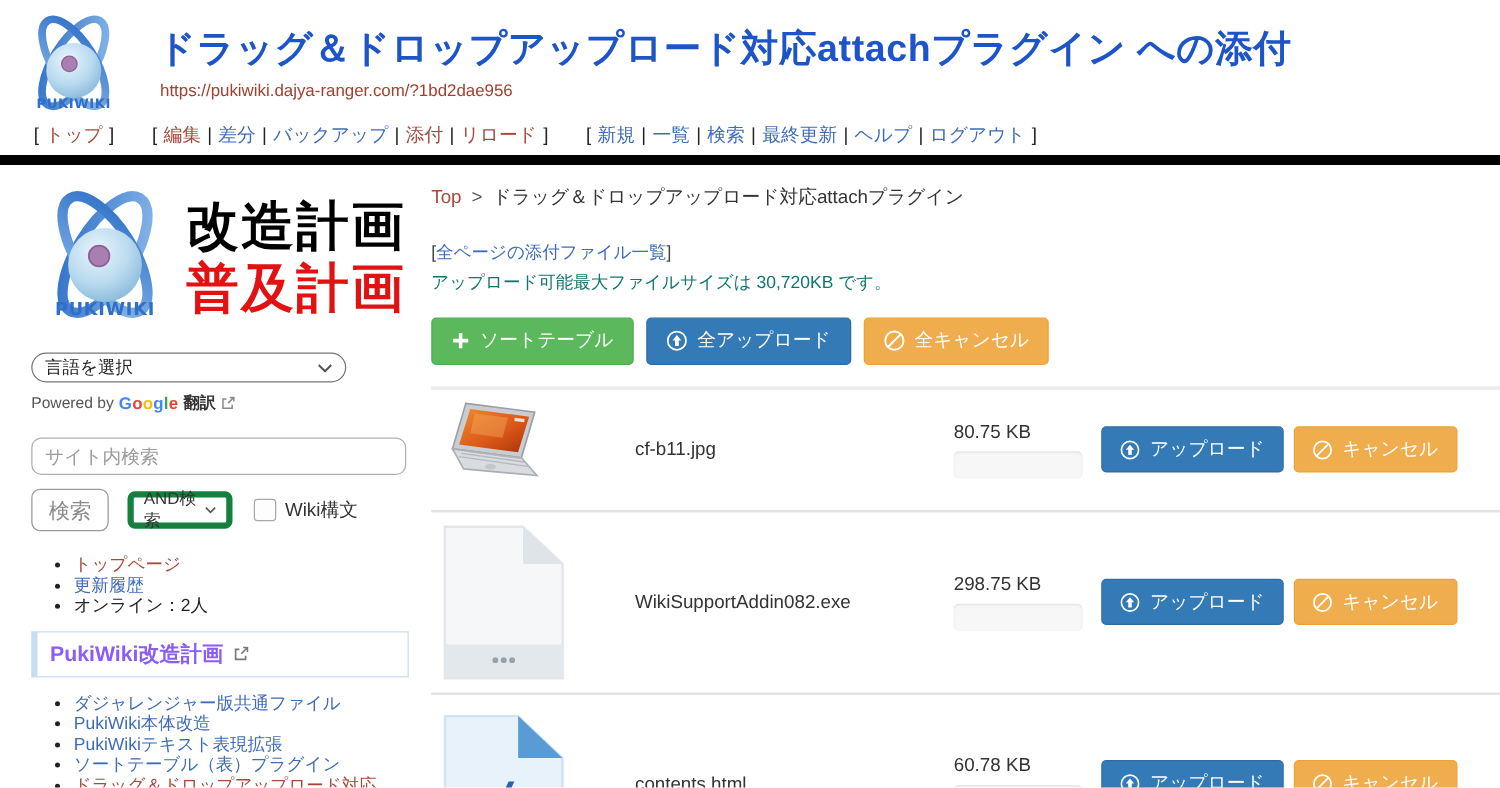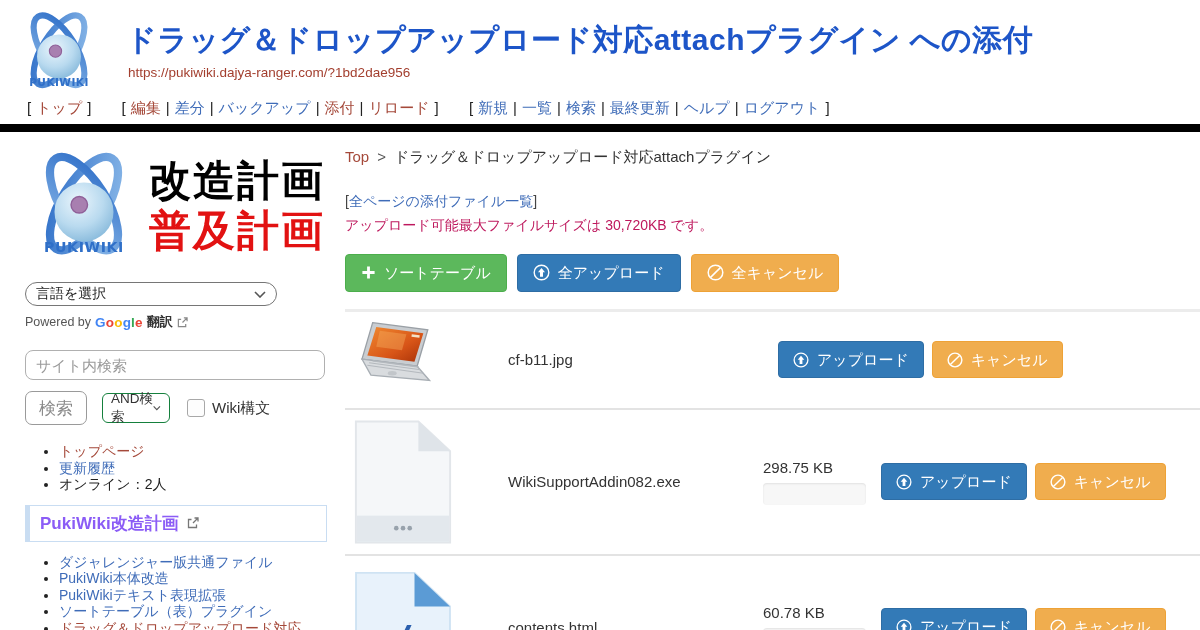--- a/index.html
+++ b/index.html
@@ -43,42 +43,42 @@
   .powered .trans { color:#333; font-weight:bold; font-size:13px; cursor:pointer; }
 
   .site-search { margin-top:19px; width:300px; height:30px; border:1px solid #b0b0b0;
     border-radius:8px; padding:0 10px; font-size:15px; color:#333;
     font-family:inherit; outline:none; display:block; }
   .site-search::placeholder { color:#9a9a9a; }
 
   .search-row { margin-top:11px; display:flex; align-items:center; }
   .search-btn { width:62px; height:34px; background:#fff; border:1px solid #9a9a9a;
     border-radius:7px; font-size:17px; color:#8a8a8a; font-family:inherit; cursor:pointer; }
-  .mode-select { margin-left:15px; width:68px; height:30px; border:1px solid #15803d;
+  .mode-select { margin-left:15px; width:84px; height:30px; border:5px solid #15803d;
     border-radius:6px; display:flex; align-items:center; justify-content:space-between;
     padding:0 8px; font-size:13.5px; color:#333; cursor:pointer; }
   .chk { margin-left:17px; width:18px; height:18px; border:1px solid #a8a8a8;
     border-radius:3px; background:#fdfdfd; cursor:pointer; flex:0 0 auto; }
   .chk-label { margin-left:7px; font-size:15px; color:#333; }
 
   .side-list { margin-top:18px; list-style:disc; padding-left:34px;
     font-size:14px; line-height:16.5px; color:#222; }
   .side-list li { margin:0; }
   .side-list a { text-decoration:none; }
 
   .side-heading { margin-top:12px; width:302px; background:#fff;
     border:1px solid #c9ddf2; border-left:5px solid #c9ddf2;
     padding:6px 10px; font-size:17px; font-weight:bold; color:#1843a5; }
   .side-heading .ext { margin-left:4px; }
 
   
   .breadcrumb { font-size:15px; color:#333; }
   .breadcrumb .sep { color:#555; margin:0 8px; }
   .attach-line { margin-top:26px; font-size:14px; color:#444; }
-  .note-line { margin-top:6px; font-size:14px; color:#be185d; }
+  .note-line { margin-top:6px; font-size:14px; color:#0f766e; }
 
   .toolbar { margin-top:19px; display:flex; gap:10px; }
   .btn { display:inline-flex; align-items:center; gap:8px; border-radius:4px;
     font-size:15px; color:#fff; padding:8px 15px; font-family:inherit;
     cursor:pointer; line-height:1.3; }
   .btn svg { flex:0 0 auto; }
   .btn.green  { background:#5cb85c; border:1px solid #4cae4c; }
   .btn.blue   { background:#337ab7; border:1px solid #2e6da4; }
   .btn.orange { background:#f0ad4e; border:1px solid #eea236; }
 
@@ -255,20 +255,24 @@
             <polygon points="22,3 84,11 72,52 10,44" fill="#c9cdd1" stroke="#9aa0a6" stroke-width="1.5"></polygon>
             <polygon points="26,8 79,15 69,47 16,40" fill="url(#scr)"></polygon>
             <polygon points="30,12 60,16 55,34 26,30" fill="#f5a85a" opacity="0.45"></polygon>
             <rect x="66" y="16" width="9" height="3" fill="#f3e2c8" transform="rotate(7 66 16)"></rect>
             <polygon points="10,44 72,52 86,68 20,62" fill="#d9dcdf" stroke="#a8aeb4" stroke-width="1.5"></polygon>
             <path d="M18 48 L76 56 M16 51 L79 60 M22 46 L74 53" stroke="#b4b9be" stroke-width="1.2" fill="none"></path>
             <ellipse cx="44" cy="60" rx="5" ry="2.5" fill="#c2c6ca"></ellipse>
           </svg>
         </div>
         <div class="fname">cf-b11.jpg</div>
+        <div class="fmeta">
+          <div class="fsize">80.75 KB</div>
+          <div class="progress"></div>
+        </div>
         <div class="fbtns">
           <button class="btn blue rowbtn">
             <svg width="16" height="16" viewBox="0 0 17 17">
               <circle cx="8.5" cy="8.5" r="7.3" fill="none" stroke="#fff" stroke-width="1.4"></circle>
               <path d="M8.5 4 L12 8.3 H10 V12.8 H7 V8.3 H5 Z" fill="#fff"></path>
             </svg>
             <span>アップロード</span>
           </button>
           <button class="btn orange rowbtn">
             <svg width="16" height="16" viewBox="0 0 17 17">

